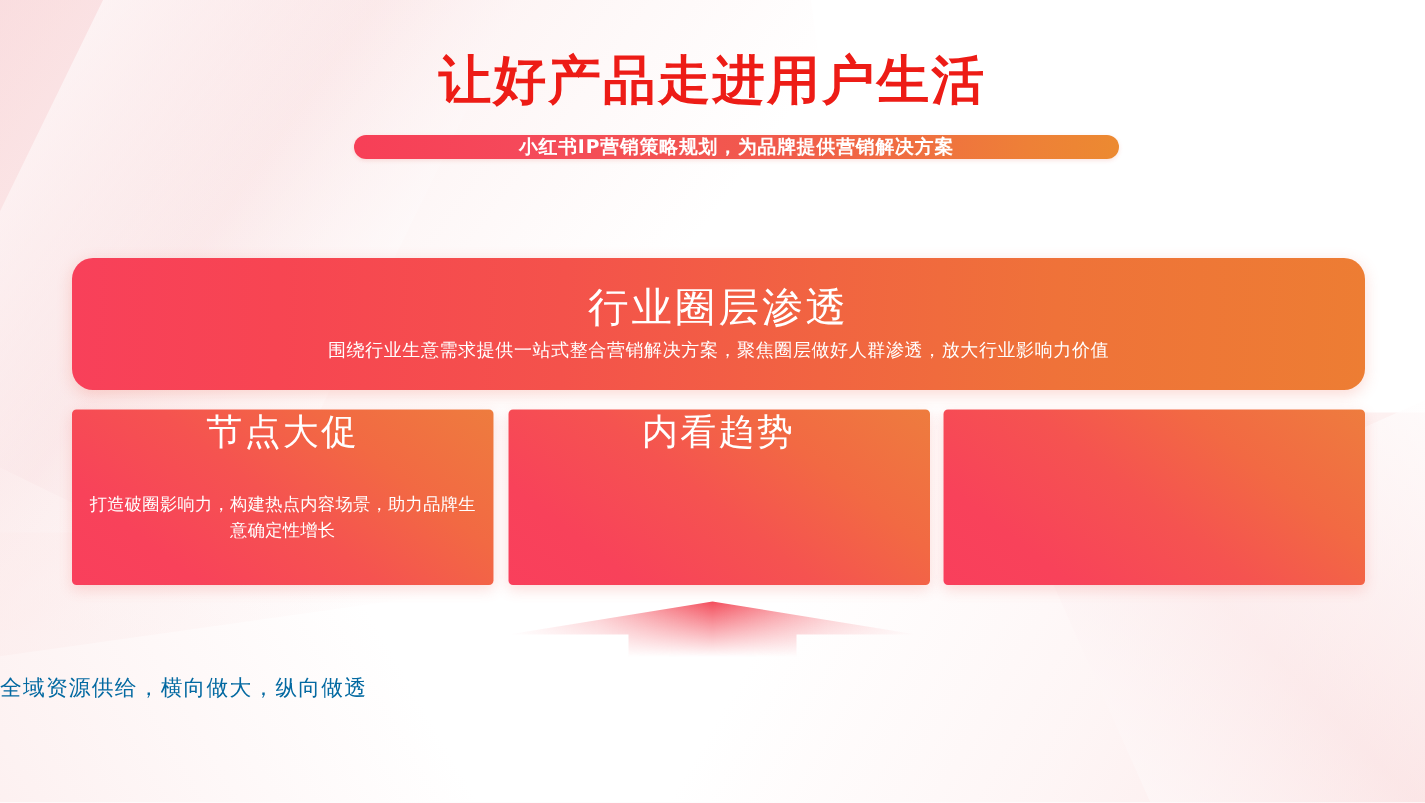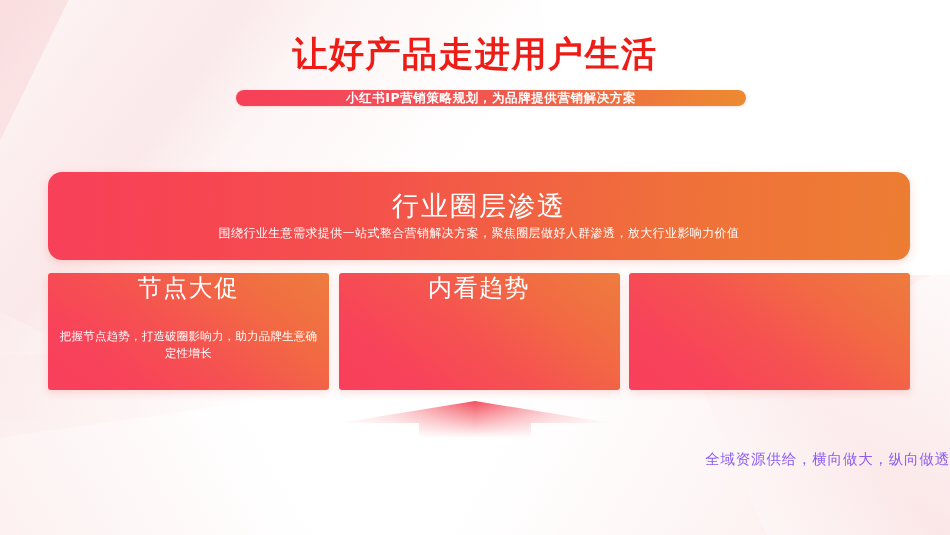--- a/index.html
+++ b/index.html
@@ -207,22 +207,22 @@
     display: block;
     width: 280px;
     height: 40px;
   }
 
   .footer-caption {
     position: absolute;
     left: 0;
     right: 0;
     top: 448px;
-    text-align: right;
-    color: #8b5cf6;
+    text-align: left;
+    color: #0369a1;
     font-size: 14.5px;
     line-height: 22px;
     letter-spacing: .8px;
     font-family: "DejaVu Serif", "Liberation Serif", serif;
   }
 </style>
 </head>
 <body>
 
 <div id="slide">
@@ -246,21 +246,21 @@
 
   <div class="banner">
     <div class="banner-title">行业圈层渗透</div>
     <div class="banner-desc">围绕行业生意需求提供一站式整合营销解决方案，聚焦圈层做好人群渗透，放大行业影响力价值</div>
   </div>
 
   <div class="cards">
 
     <div class="card">
       <div class="card-title">节点大促</div>
-      <div class="card-desc">把握节点趋势，打造破圈影响力，助力品牌生意确定性增长</div>
+      <div class="card-desc">打造破圈影响力，构建热点内容场景，助力品牌生意确定性增长</div>
     </div>
 
     <div class="card">
       <div class="card-title">内看趋势</div>
     </div>
 
     <div class="card">
     </div>
 
   </div>

